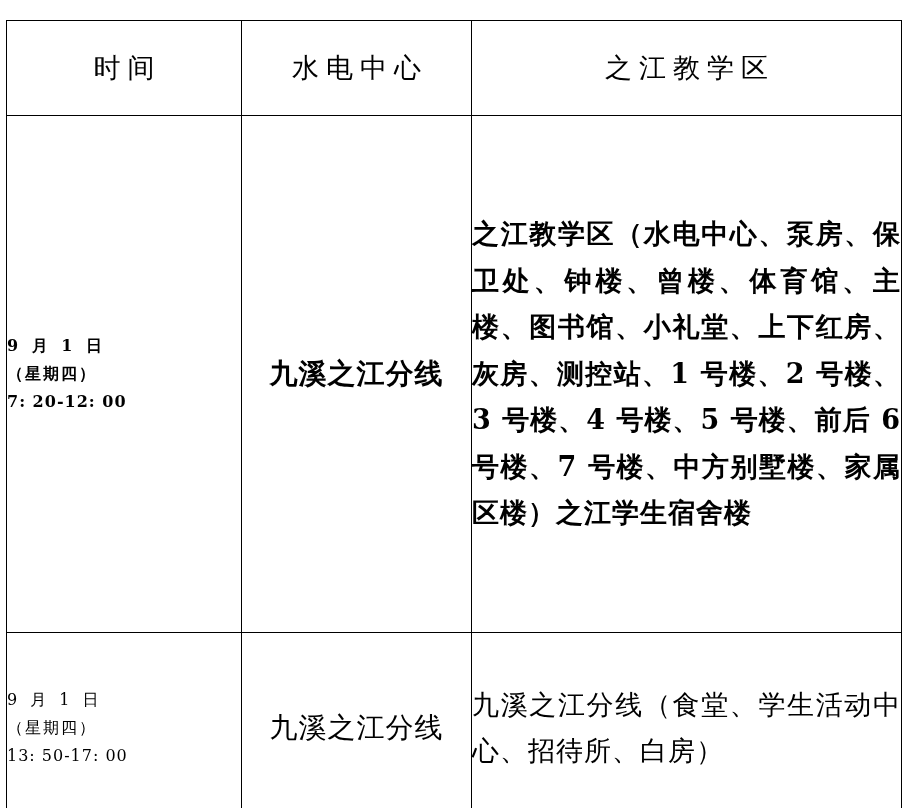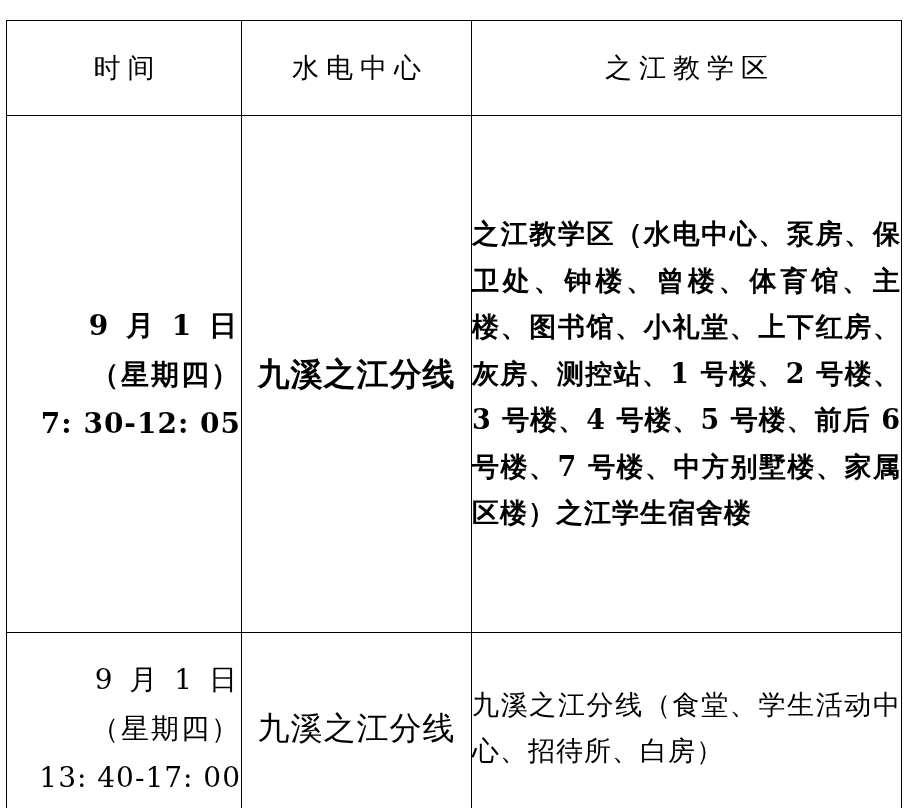--- a/index.html
+++ b/index.html
@@ -43,36 +43,36 @@
     letter-spacing: 7px;
     text-indent: 7px;
     font-weight: normal;
   }
   .head-cell .label {
     display: block;
     line-height: 1.2;
   }
 
   .time-cell {
-    text-align: right;
-    font-size: 28px;
+    text-align: left;
+    font-size: 16px;
     line-height: 1.75;
     padding: 6px 4px;
   }
   .time-cell .ln {
     display: block;
     letter-spacing: 2px;
   }
   .time-cell .ln.date { letter-spacing: 4px; }
   .time-cell .ln.week { letter-spacing: 2px; }
   .time-cell .ln.range { letter-spacing: 1px; }
 
   .line-cell {
     text-align: center;
-    font-size: 32px;
+    font-size: 28px;
     letter-spacing: 1px;
     line-height: 1.5;
   }
 
   .area-cell {
     font-size: 27px;
     line-height: 1.72;
     padding: 10px 12px 10px 14px;
     text-align: justify;
     text-align-last: left;
@@ -104,29 +104,29 @@
         <th class="head-cell">
           <span class="label">之江教学区</span>
         </th>
       </tr>
     </thead>
     <tbody>
       <tr class="row1">
         <td class="time-cell">
           <span class="ln date">9 月 1 日</span>
           <span class="ln week">（星期四）</span>
-          <span class="ln range">7: 30-12: 05</span>
+          <span class="ln range">7: 20-12: 00</span>
         </td>
         <td class="line-cell">九溪之江分线</td>
         <td class="area-cell">之江教学区（水电中心、泵房、保卫处、钟楼、曾楼、体育馆、主楼、图书馆、小礼堂、上下红房、灰房、测控站、1 号楼、2 号楼、3 号楼、4 号楼、5 号楼、前后 6 号楼、7 号楼、中方别墅楼、家属区楼）之江学生宿舍楼</td>
       </tr>
       <tr class="row2">
         <td class="time-cell">
           <span class="ln date">9 月 1 日</span>
           <span class="ln week">（星期四）</span>
-          <span class="ln range">13: 40-17: 00</span>
+          <span class="ln range">13: 50-17: 00</span>
         </td>
         <td class="line-cell">九溪之江分线</td>
         <td class="area-cell">九溪之江分线（食堂、学生活动中心、招待所、白房）</td>
       </tr>
     </tbody>
   </table>
 </div>
 
 </body></html>

